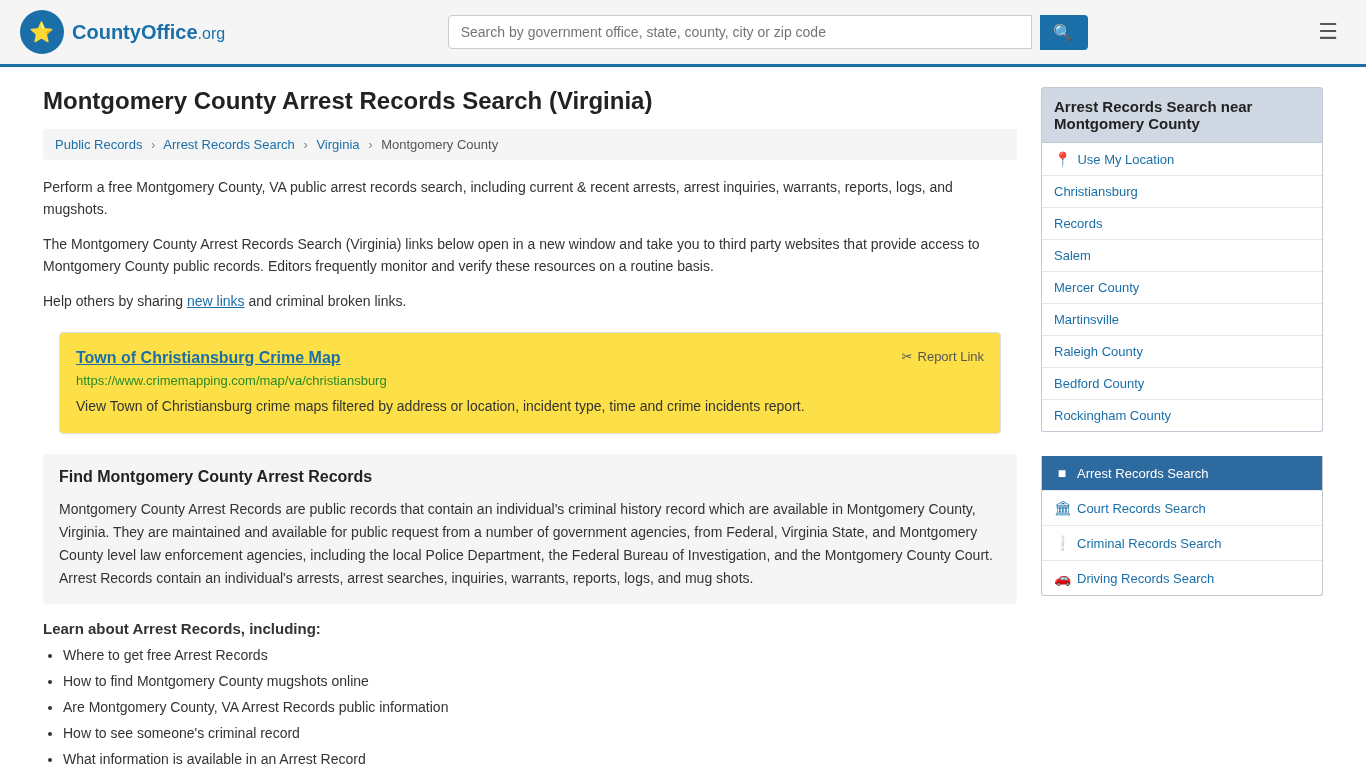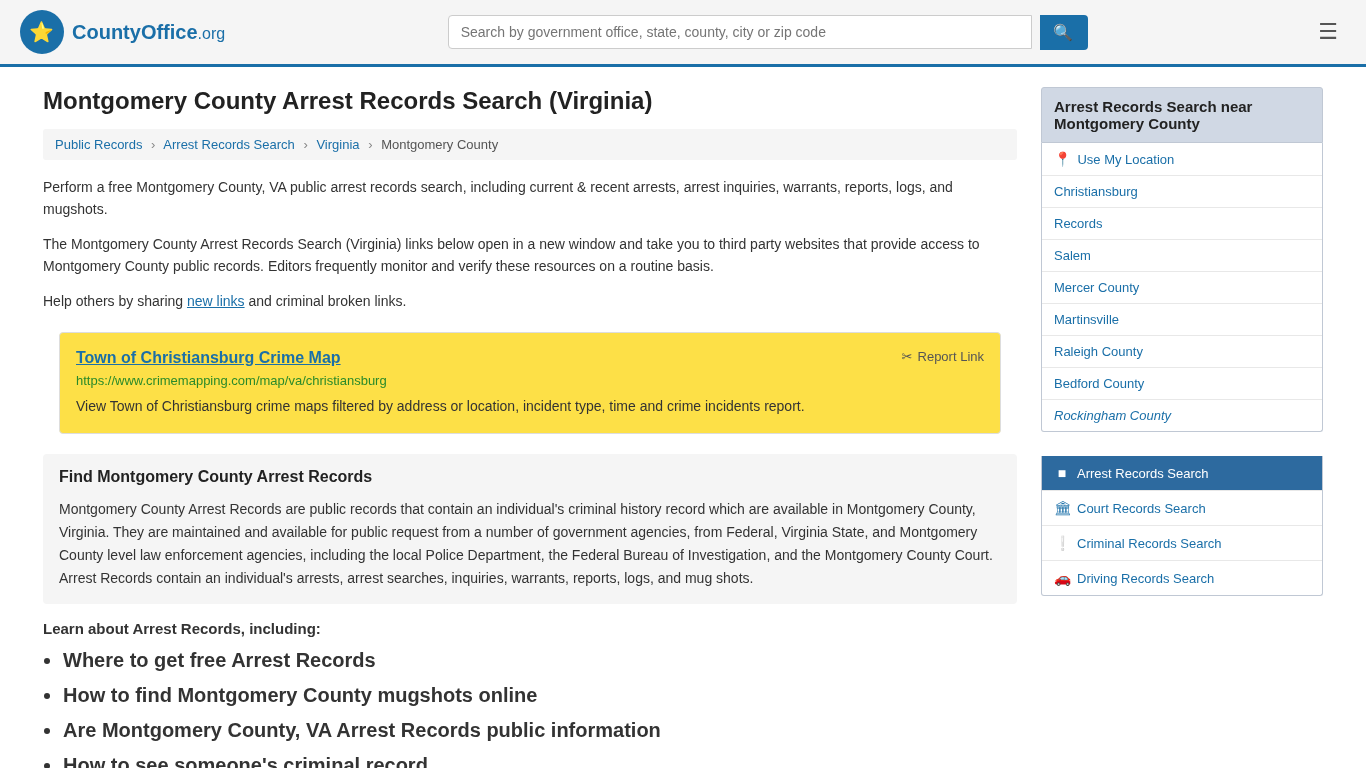--- a/index.html
+++ b/index.html
@@ -184,23 +184,22 @@
     .learn-title {
       font-weight: bold;
       font-size: 15px;
       margin: 16px 0 8px;
     }
     .learn-list {
       padding-left: 20px;
     }
     .learn-list li {
       margin-bottom: 5px;
-      font-size: 20px;
+      font-size: 14px;
       line-height: 1.5;
-      font-weight: bold;
     }
 
     
     .sidebar {
       width: 282px;
       flex-shrink: 0;
     }
 
     .sidebar-section {
       margin-bottom: 24px;
@@ -252,21 +251,21 @@
       display: flex;
       align-items: center;
       gap: 6px;
       padding: 8px 12px;
       border-bottom: 1px solid #e8e8e8;
       color: #1a6fa8;
       text-decoration: none;
       font-size: 13px;
       cursor: pointer;
     }
-    .nearby-link:last-child { border-bottom: none; font-style: italic; }
+    .nearby-link:last-child { border-bottom: none; }
 
     .pin-icon { color: #c0392b; font-size: 14px; }
   </style>
 </head>
 <body>
 
 <header class="header">
   <div class="logo-area">
     <div class="logo-circle">⭐</div>
     <div class="logo-text">

